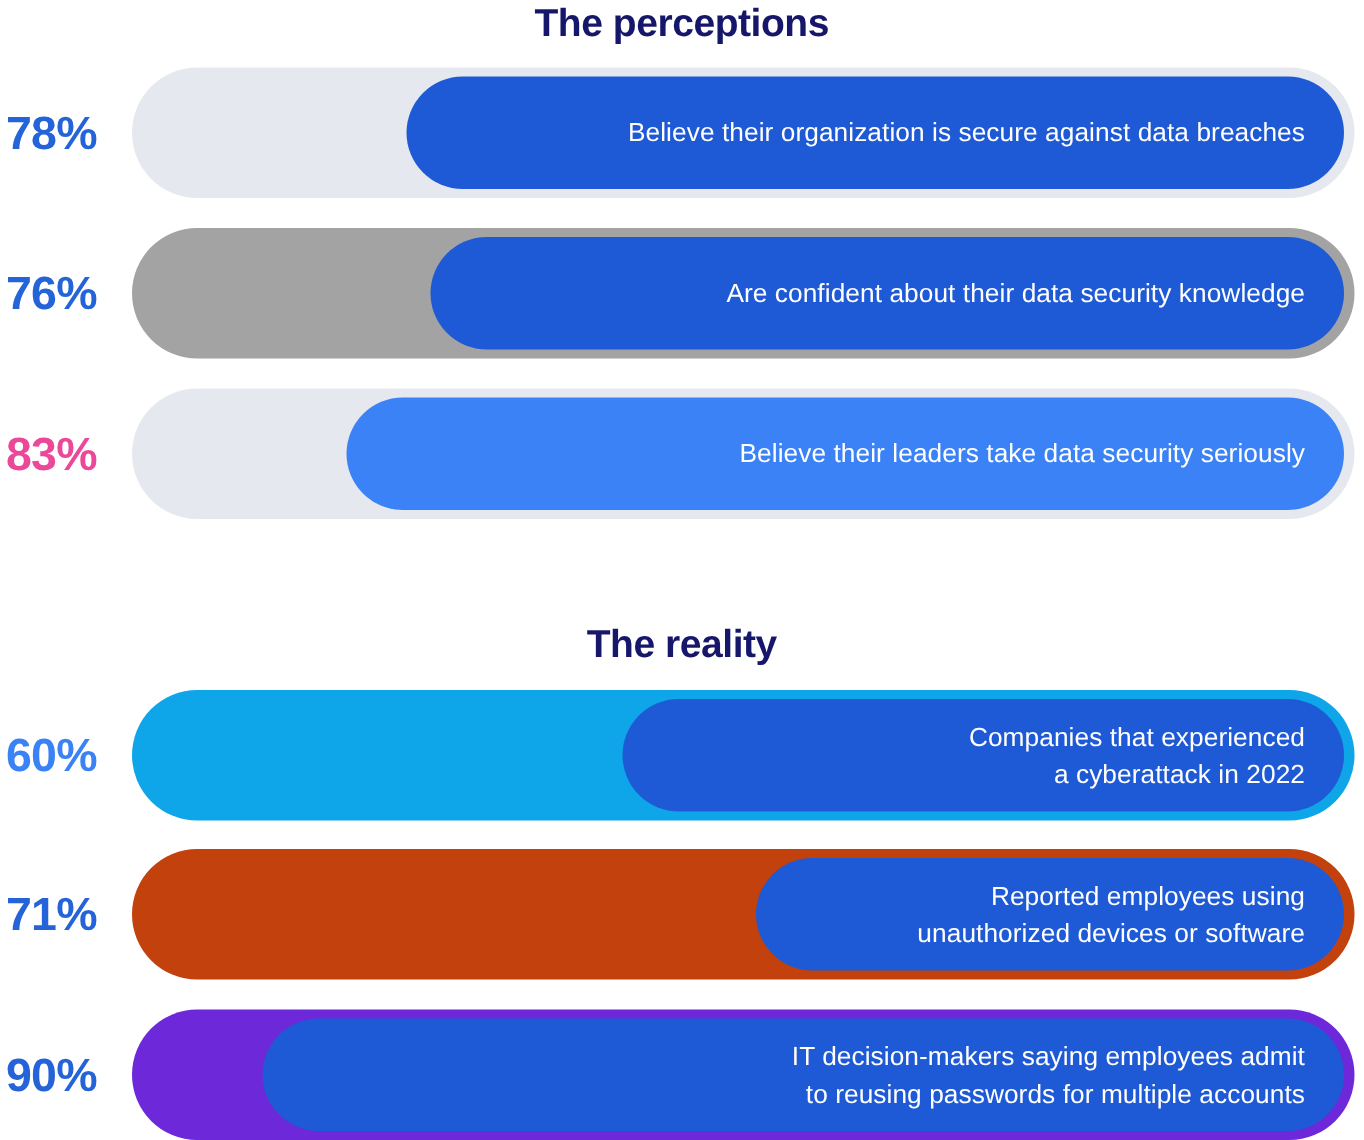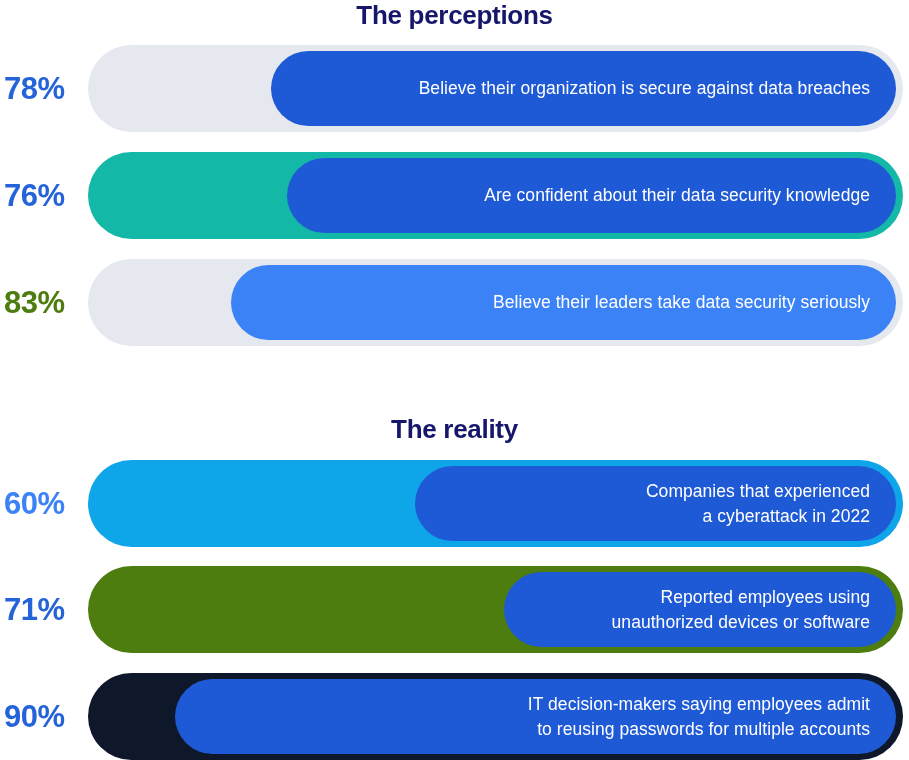--- a/index.html
+++ b/index.html
@@ -116,29 +116,29 @@
     <div class="pct-label" style="color: rgb(37, 99, 216);">78%</div>
     <div class="bar-track" style="background: rgb(229, 233, 239);">
       <div class="bar-fill" style="width: 624.78px; background: rgb(31, 90, 214);">
         <span class="bar-text" style="color: rgb(255, 255, 255);">Believe their organization is secure against data breaches</span>
       </div>
     </div>
   </div>
 
   <div class="bar-row row-p2">
     <div class="pct-label" style="color: rgb(37, 99, 216);">76%</div>
-    <div class="bar-track" style="background: #14b8a6; text-decoration: underline;">
+    <div class="bar-track" style="background: #a3a3a3; text-decoration: underline;">
       <div class="bar-fill" style="width: 608.76px; background: rgb(31, 90, 214);">
         <span class="bar-text" style="color: rgb(255, 255, 255);">Are confident about their data security knowledge</span>
       </div>
     </div>
   </div>
 
   <div class="bar-row row-p3">
-    <div class="pct-label" style="color: #4d7c0f;">83%</div>
+    <div class="pct-label" style="color: #ec4899;">83%</div>
     <div class="bar-track" style="background: rgb(229, 233, 239);">
       <div class="bar-fill" style="width: 664.83px; background: #3b82f6;">
         <span class="bar-text" style="color: rgb(255, 255, 255);">Believe their leaders take data security seriously</span>
       </div>
     </div>
   </div>
 
   <div class="section-heading reality" style="color: rgb(22, 22, 107);">The reality</div>
 
   <div class="bar-row row-r1">
@@ -146,31 +146,31 @@
     <div class="bar-track" style="background: #0ea5e9;">
       <div class="bar-fill" style="width: 480.6px; background: rgb(31, 90, 214);">
         <span class="bar-text" style="color: rgb(255, 255, 255);">Companies that experienced
 a cyberattack in 2022</span>
       </div>
     </div>
   </div>
 
   <div class="bar-row row-r2">
     <div class="pct-label" style="color: rgb(37, 99, 216);">71%</div>
-    <div class="bar-track" style="background: #4d7c0f; text-decoration: underline;">
+    <div class="bar-track" style="background: #c2410c; text-decoration: underline;">
       <div class="bar-fill" style="width: 392.49px; background: rgb(31, 90, 214);">
         <span class="bar-text" style="color: rgb(255, 255, 255);">Reported employees using
 unauthorized devices or software</span>
       </div>
     </div>
   </div>
 
   <div class="bar-row row-r3">
     <div class="pct-label" style="color: rgb(37, 99, 216);">90%</div>
-    <div class="bar-track" style="background: #0f172a;">
+    <div class="bar-track" style="background: #6d28d9;">
       <div class="bar-fill" style="width: 720.9px; background: rgb(31, 90, 214);">
         <span class="bar-text" style="color: rgb(255, 255, 255);">IT decision-makers saying employees admit
 to reusing passwords for multiple accounts</span>
       </div>
     </div>
   </div>
 
 </div>
 
 </body></html>

